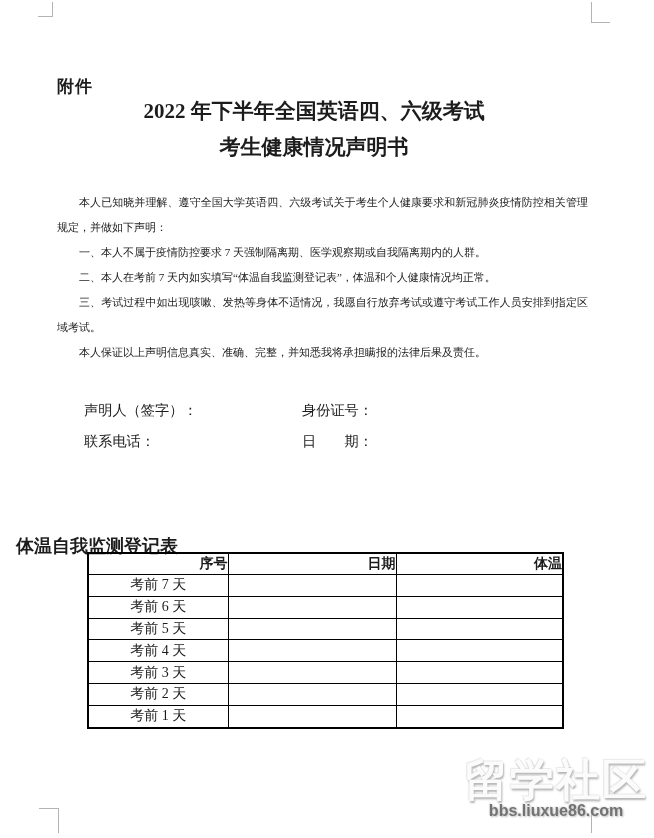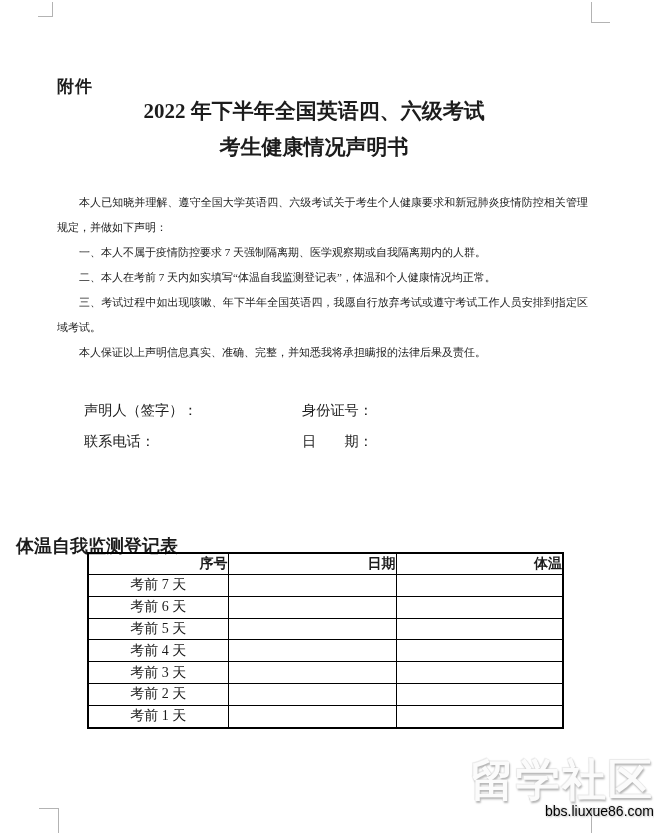--- a/index.html
+++ b/index.html
@@ -112,39 +112,39 @@
   }
   .temp-table td { height: 20.8px; }
   .temp-table td.c1 { text-align: center; }
 
   
   .watermark {
     position: absolute;
     left: 458px;
     top: 756px;
     width: 196px;
-    text-align: right;
+    text-align: center;
     font-family: "Liberation Sans", "DejaVu Sans", sans-serif;
     pointer-events: none;
   }
   .wm-text {
     font-size: 44px;
     line-height: 48px;
     font-weight: 700;
     letter-spacing: 2px;
     color: #fbfbfb;
     text-shadow: 1px 2px 2px #b5b5b5, -1px -1px 1px #e9e9e9, 0 0 1px #cccccc;
     white-space: nowrap;
   }
   .wm-url {
     margin-top: -4px;
-    font-size: 14px;
+    font-size: 16px;
     line-height: 22px;
-    font-weight: 400;
-    color: #000000;
+    font-weight: 700;
+    color: #737373;
     text-shadow: 1px 1px 2px #bdbdbd, -1px -1px 1px #ececec;
     white-space: nowrap;
   }
 </style>
 </head>
 <body>
 
 <div class="page">
 
   <div class="crop crop-tl"></div>
@@ -156,21 +156,21 @@
 
   <div class="doc-title">
     <div>2022 年下半年全国英语四、六级考试</div>
     <div>考生健康情况声明书</div>
   </div>
 
   <div class="body-text">
     <p>本人已知晓并理解、遵守全国大学英语四、六级考试关于考生个人健康要求和新冠肺炎疫情防控相关管理规定，并做如下声明：</p>
     <p>一、本人不属于疫情防控要求 7 天强制隔离期、医学观察期或自我隔离期内的人群。</p>
     <p>二、本人在考前 7 天内如实填写“体温自我监测登记表”，体温和个人健康情况均正常。</p>
-    <p>三、考试过程中如出现咳嗽、年下半年全国英语四，我愿自行放弃考试或遵守考试工作人员安排到指定区域考试。</p>
+    <p>三、考试过程中如出现咳嗽、发热等身体不适情况，我愿自行放弃考试或遵守考试工作人员安排到指定区域考试。</p>
     <p>本人保证以上声明信息真实、准确、完整，并知悉我将承担瞒报的法律后果及责任。</p>
   </div>
 
   <div class="sig-block">
     <div class="sig-row">
       <span class="sig-left">声明人（签字）：</span>
       <span class="sig-right">身份证号：</span>
     </div>
     <div class="sig-row">
       <span class="sig-left">联系电话：</span>

